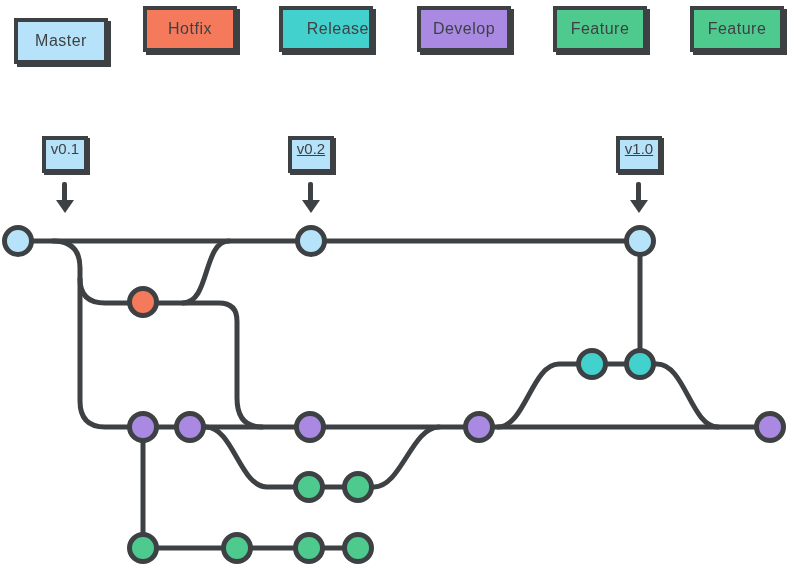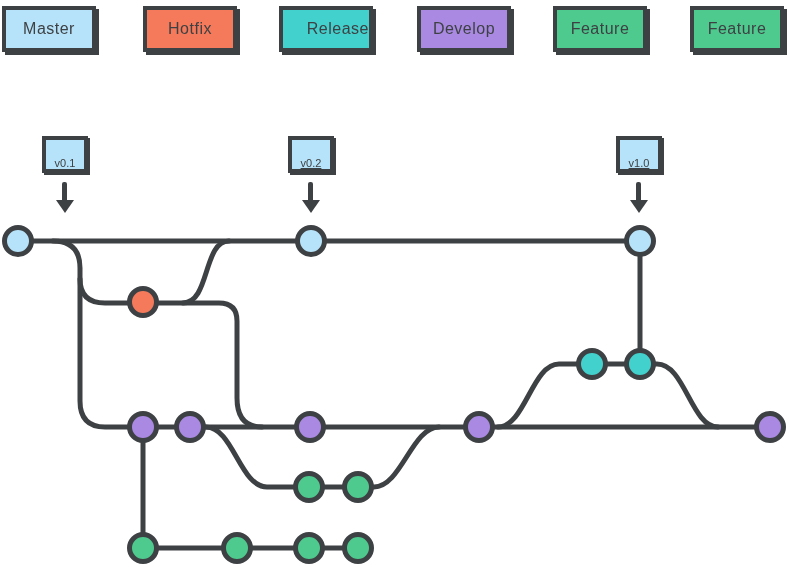--- a/index.html
+++ b/index.html
@@ -11,34 +11,34 @@
     overflow:hidden;
   }
   
   .legend-item{
     position:absolute;top:6px;width:94px;height:46px;
     box-sizing:border-box;border:4px solid var(--c-line);
     box-shadow:3px 3px 0 var(--c-line);
     display:flex;align-items:center;justify-content:center;
     font-size:16px;letter-spacing:.5px;color:var(--c-text);
   }
-  .legend-master {left:2px;  background:var(--c-master);}
+  .legend-master {left:14px;  background:var(--c-master);margin-top:12px;}
   .legend-hotfix {left:143px;background:var(--c-hotfix);}
   .legend-release{left:279px;background:var(--c-release);justify-content:flex-end;}
   .legend-develop{left:417px;background:var(--c-develop);}
   .legend-feature1{left:553px;background:var(--c-feature);}
   .legend-feature2{left:690px;background:var(--c-feature);}
   
   .tag-box{
     position:absolute;top:136px;width:46px;height:37px;
     box-sizing:border-box;border:4px solid var(--c-line);
     box-shadow:2px 2px 0 var(--c-line);
     background:var(--c-master);
-    display:flex;align-items:flex-end;justify-content:center;
-    font-size:11px;color:var(--c-text);
+    display:flex;align-items:flex-start;justify-content:center;
+    font-size:15px;color:var(--c-text);
   }
   .tag-1{left:42px;} .tag-2{left:288px;text-decoration:underline;} .tag-3{left:616px;text-decoration:underline;}
   .tag-arrow-stem{
     position:absolute;top:182px;width:5px;height:20px;
     background:var(--c-line);border-radius:2px;
   }
   .stem-1{left:62px;} .stem-2{left:308px;} .stem-3{left:636px;}
   .tag-arrow-head{
     position:absolute;top:200px;width:0;height:0;
     border-left:9px solid transparent;

